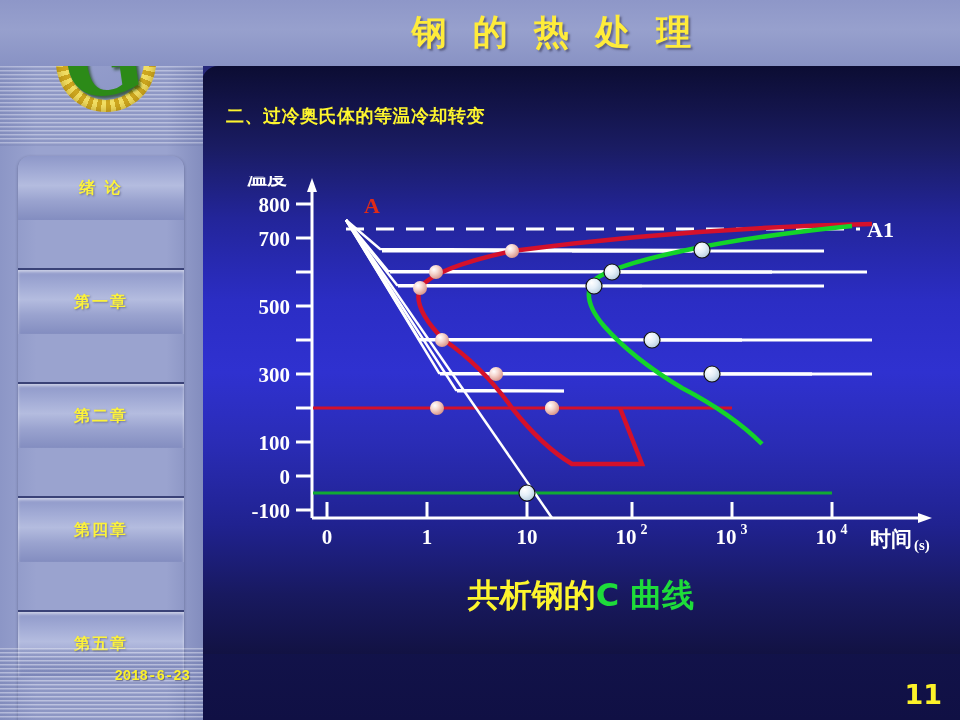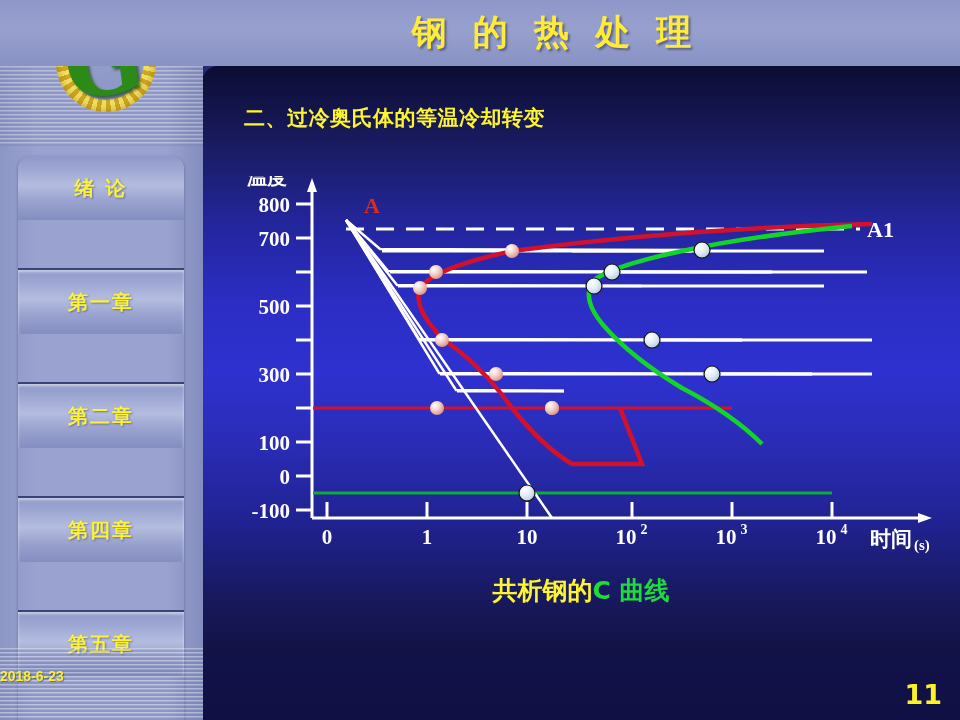--- a/index.html
+++ b/index.html
@@ -59,24 +59,24 @@
   }
   .sidebar-stripes-bottom {
     position: absolute; left: 0; top: 648px; width: 203px; height: 72px;
     background: repeating-linear-gradient(180deg,
        rgba(255,255,255,.34) 0px, rgba(255,255,255,.34) 1px,
        rgba(90,100,150,.20) 2px, rgba(90,100,150,.20) 4px);
   }
   .date-label {
     position: absolute;
     left: 0; top: 668px; width: 190px;
-    text-align: left;
+    text-align: right;
     font-size: 14px; font-weight: bold;
     color: #fbf12a;
-    font-family: Liberation Sans, sans-serif;
+    font-family: Liberation Mono, monospace;
     text-shadow: 1px 1px 1px rgba(50,50,80,.55);
   }
 
   
   .logo-wrap {
     position: absolute; left: 48px; top: 6px;
     width: 118px; height: 112px;
   }
   .logo-gear {
     position: absolute; left: 8px; top: 6px;
@@ -111,21 +111,21 @@
     width: 166px;
     border-radius: 12px;
     overflow: hidden;
     box-shadow: 0 1px 3px rgba(40,45,80,.45);
   }
   .menu-item {
     position: relative;
     height: 64px;
     line-height: 64px;
     text-align: center;
-    font-size: 20px;
+    font-size: 16px;
     font-weight: bold;
     letter-spacing: 2px;
     color: #fcf23b;
     background: linear-gradient(180deg,
         #8e98c9 0%, #a3acd6 26%, #b4bcdf 46%, #9aa3cf 70%, #838dc0 100%);
     text-shadow: 1px 1px 2px rgba(50,50,90,.5);
     font-family: "DejaVu Serif","Liberation Serif",serif;
   }
   .menu-item + .menu-item {
     border-top: 2px solid #3a4277;
@@ -142,39 +142,39 @@
     left: 202px; top: 66px;
     width: 758px; height: 588px;
     border-top-left-radius: 16px;
     background: linear-gradient(180deg,
        #0c0d33 0%, #13144a 7%, #1a1c63 14%, #23259a 26%,
        #2b2dc4 40%, #2f31d0 52%, #2a2cb6 64%, #202290 78%,
        #18195f 90%, #121243 100%);
   }
 
   .heading1 {
-    position: absolute; left: 42px; top: 38px;
-    font-size: 21px; font-weight: bold;
+    position: absolute; left: 24px; top: 38px;
+    font-size: 18px; font-weight: bold;
     color: #fdf52e;
     letter-spacing: .5px;
     font-family: Liberation Mono, monospace;
   }
   .heading2 {
     position: absolute; left: 34px; top: 80px;
     font-size: 25px; font-weight: bold;
     color: #fdf52e;
     letter-spacing: .5px;
     font-family: "DejaVu Sans","Liberation Sans",sans-serif;
   }
 
   .caption {
     position: absolute;
     left: 0; top: 508px; width: 758px;
     text-align: center;
-    font-size: 25px; font-weight: bold;
+    font-size: 32px; font-weight: bold;
     font-family: "DejaVu Sans","Liberation Sans",sans-serif;
   }
   .caption .c-yellow { color: #fdf52e; }
   .caption .c-green  { color: #1edc3a; }
 
   .chart-svg {
     position: absolute;
     left: 10px; top: 110px;
   }
 

